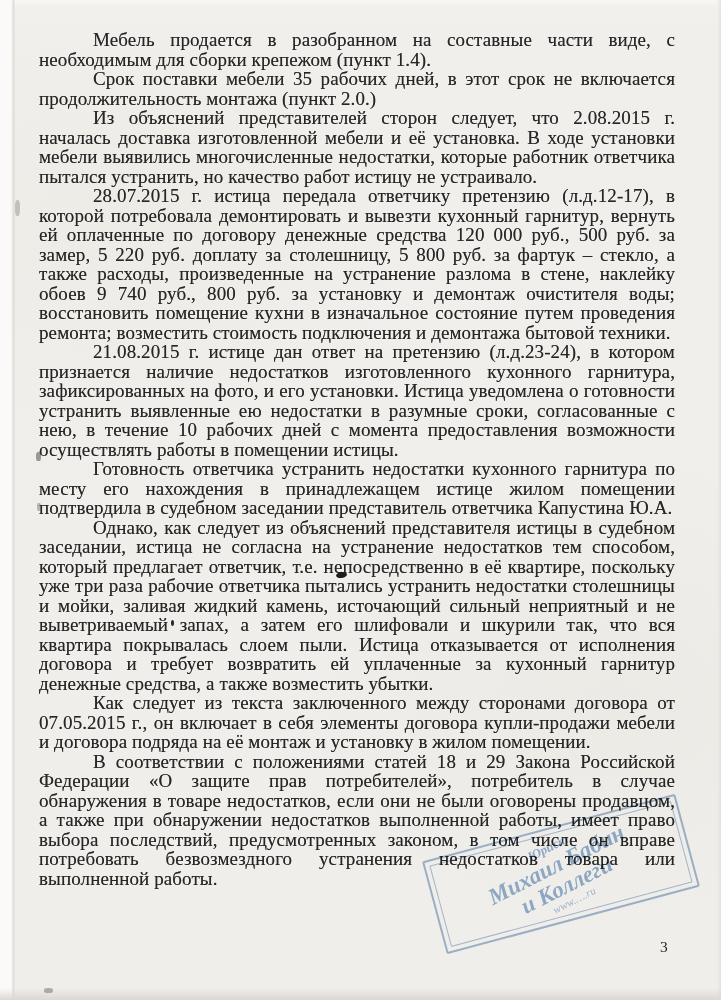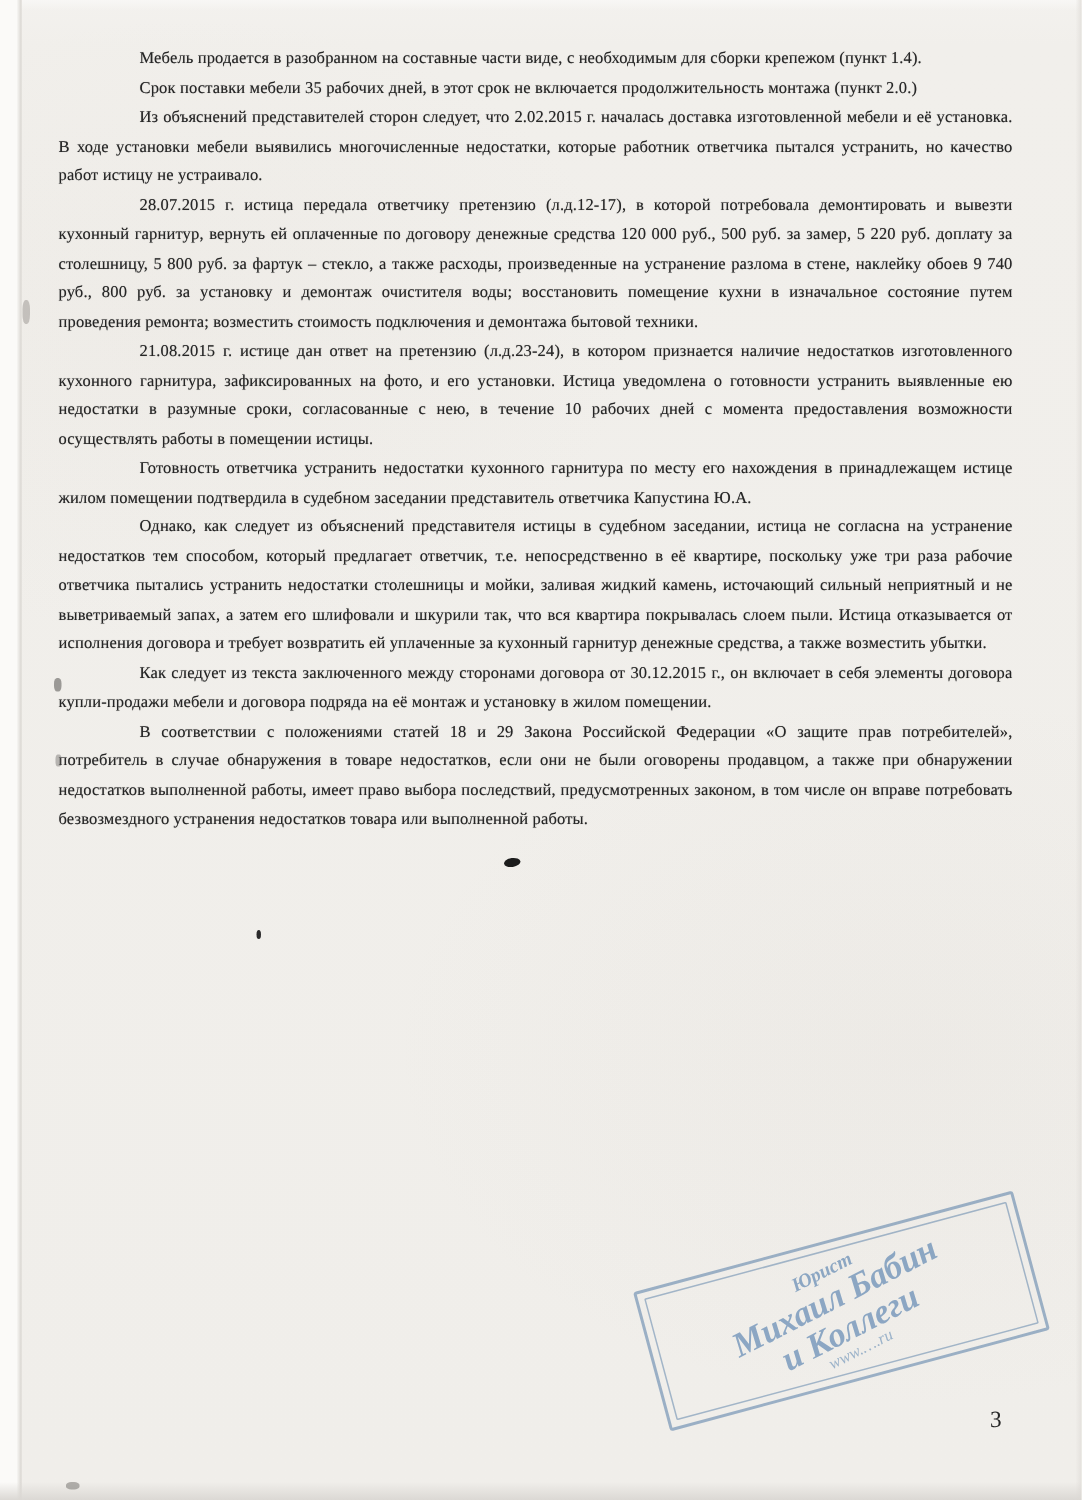--- a/index.html
+++ b/index.html
@@ -18,21 +18,21 @@
     background:linear-gradient(90deg,#fbfaf8 0,#fbfaf8 11px,#dcd9d4 14px,rgba(220,217,212,0) 15px);}
   .edge-top{position:absolute;left:0;top:0;width:721px;height:7px;
     background:linear-gradient(180deg,#f8f7f5,rgba(248,247,245,0));}
   .edge-bottom{position:absolute;left:0;bottom:0;width:721px;height:12px;
     background:linear-gradient(180deg,rgba(216,214,210,0) 0,#dbd8d4 100%);}
   .edge-right{position:absolute;right:0;top:0;width:4px;height:1000px;
     background:linear-gradient(270deg,#e4e1dd,rgba(228,225,221,0));}
 
   .text-block{
     position:absolute;left:39px;top:30px;width:636px;
-    font-size:11px;line-height:19.5px;text-align:justify;
+    font-size:19px;line-height:19.5px;text-align:justify;
     text-shadow:0 0 0.5px rgba(45,45,45,0.55);
     letter-spacing:0.1px;
   }
   .text-block p{margin:0;text-indent:54px;}
 
   .stamp{
     position:absolute;left:430px;top:826px;width:258px;height:92px;
     transform:rotate(-15deg);
     border:2.5px solid rgba(104,143,188,0.60);
     border-radius:2px;
@@ -70,26 +70,26 @@
 <div class="page">
 
   <div class="edge-top"></div>
   <div class="edge-left"></div>
   <div class="edge-right"></div>
   <div class="edge-bottom"></div>
 
   <div class="text-block">
     <p>Мебель продается в разобранном на составные части виде, с необходимым для сборки крепежом (пункт 1.4).</p>
     <p>Срок поставки мебели 35 рабочих дней, в этот срок не включается продолжительность монтажа (пункт 2.0.)</p>
-    <p>Из объяснений представителей сторон следует, что 2.02.2015 г. началась доставка изготовленной мебели и её установка.  В ходе установки мебели выявились многочисленные недостатки, которые  работник ответчика пытался устранить, но качество работ истицу не устраивало.</p>
+    <p>Из объяснений представителей сторон следует, что 2.08.2015 г. началась доставка изготовленной мебели и её установка.  В ходе установки мебели выявились многочисленные недостатки, которые  работник ответчика пытался устранить, но качество работ истицу не устраивало.</p>
     <p>28.07.2015 г. истица передала ответчику претензию (л.д.12-17), в которой потребовала демонтировать и вывезти кухонный гарнитур, вернуть ей оплаченные по договору денежные средства 120 000 руб., 500 руб. за замер, 5 220 руб. доплату за столешницу, 5 800 руб. за фартук – стекло, а также расходы, произведенные на устранение разлома в стене, наклейку обоев 9 740 руб., 800 руб. за установку и демонтаж очистителя воды; восстановить помещение кухни в изначальное состояние путем проведения ремонта; возместить стоимость подключения и демонтажа бытовой техники.</p>
     <p>21.08.2015 г. истице дан ответ на претензию (л.д.23-24), в котором признается наличие недостатков изготовленного кухонного гарнитура, зафиксированных на фото,  и его установки. Истица уведомлена о готовности устранить выявленные ею недостатки в разумные сроки, согласованные с нею, в течение 10 рабочих дней с момента предоставления возможности осуществлять работы в помещении истицы.</p>
     <p>Готовность ответчика устранить недостатки кухонного гарнитура по месту  его нахождения   в принадлежащем истице  жилом помещении подтвердила в судебном заседании представитель ответчика Капустина Ю.А.</p>
     <p>Однако, как следует из объяснений представителя истицы в судебном заседании, истица не согласна на устранение недостатков тем способом, который предлагает ответчик, т.е. непосредственно в её квартире, поскольку уже  три раза рабочие ответчика пытались устранить недостатки столешницы и мойки, заливая  жидкий камень,  источающий сильный неприятный  и не выветриваемый запах, а затем его шлифовали  и шкурили  так, что вся квартира покрывалась слоем пыли. Истица отказывается от исполнения договора и требует возвратить ей уплаченные за кухонный гарнитур денежные средства, а также возместить убытки.</p>
-    <p>Как следует из текста заключенного между сторонами  договора от 30.12.2015 г.,  он включает в себя элементы  договора купли-продажи мебели и договора подряда на её  монтаж и установку в жилом помещении.</p>
+    <p>Как следует из текста заключенного между сторонами  договора от 07.05.2015 г.,  он включает в себя элементы  договора купли-продажи мебели и договора подряда на её  монтаж и установку в жилом помещении.</p>
     <p>В соответствии с положениями статей 18 и 29 Закона Российской Федерации «О защите прав потребителей», потребитель в случае обнаружения в товаре недостатков, если они не были оговорены продавцом, а также при обнаружении недостатков выполненной работы, имеет право выбора последствий, предусмотренных законом, в том числе он вправе потребовать безвозмездного устранения недостатков товара или выполненной работы.</p>
   </div>
 
   <div class="stamp">
     <div class="stamp-inner"></div>
     <div class="stamp-text">
       <div class="stamp-line-small">Юрист</div>
       <div class="stamp-line-big">Михаил Бабин</div>
       <div class="stamp-line-big">и Коллеги</div>
       <div class="stamp-line-url">www.….ru</div>

